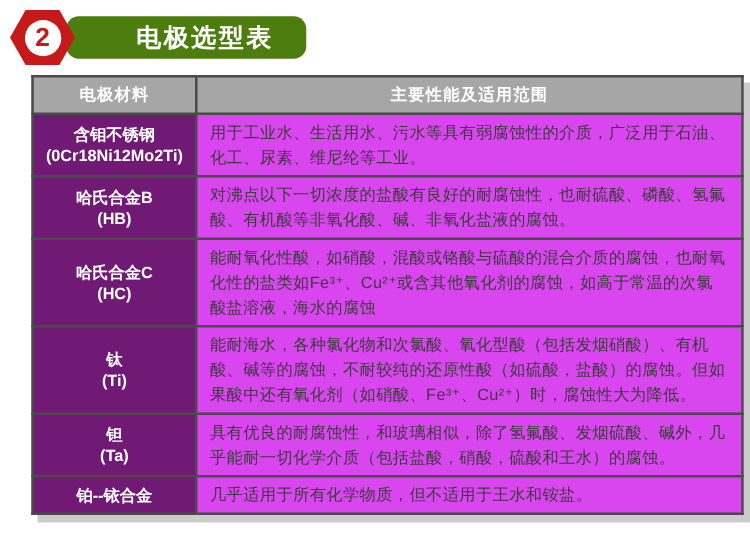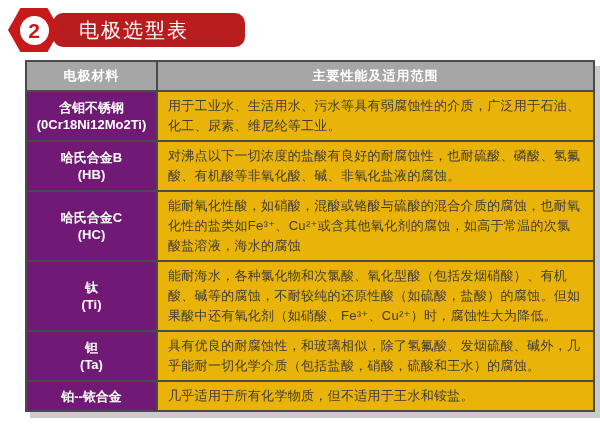--- a/index.html
+++ b/index.html
@@ -26,24 +26,24 @@
   }
   .hex-circle{
     width:29px;height:29px;border-radius:50%;
     background:#ffffff;color:#c6191a;
     display:flex;align-items:center;justify-content:center;
     font-size:21px;font-weight:bold;line-height:1;
   }
   .lozenge{
     margin-left:-7px;
     height:34px;min-width:140px;
-    background:#b91c1c;border-radius:10px;
-    color:#ffffff;font-size:20px;font-weight:normal;
+    background:#4d7c0f;border-radius:10px;
+    color:#ffffff;font-size:20px;font-weight:bold;
     letter-spacing:2px;
-    display:flex;align-items:center;justify-content:flex-start;
+    display:flex;align-items:center;justify-content:flex-end;
     padding:0 26px;
   }
 
   
   table.spec{
     position:absolute;top:60px;left:25px;
     width:570px;
     border-collapse:collapse;
     table-layout:fixed;
     box-shadow:5px 6px 0 #cbcbcb;
@@ -62,21 +62,21 @@
   }
   th.c1, td.c1{width:121px;}
   td.c1{
     background:#701a75;color:#ffffff;
     font-weight:bold;text-align:center;
     white-space:pre-line;
     line-height:17px;
     padding:4px 2px;
   }
   td.c2{
-    background:#eab308;color:#3c3c3c;
+    background:#d946ef;color:#3c3c3c;
     text-align:left;vertical-align:middle;
     line-height:20px;
     padding:4px 10px;
     letter-spacing:0.3px;
   }
 </style>
 </head>
 <body>
 
 <div class="page">

